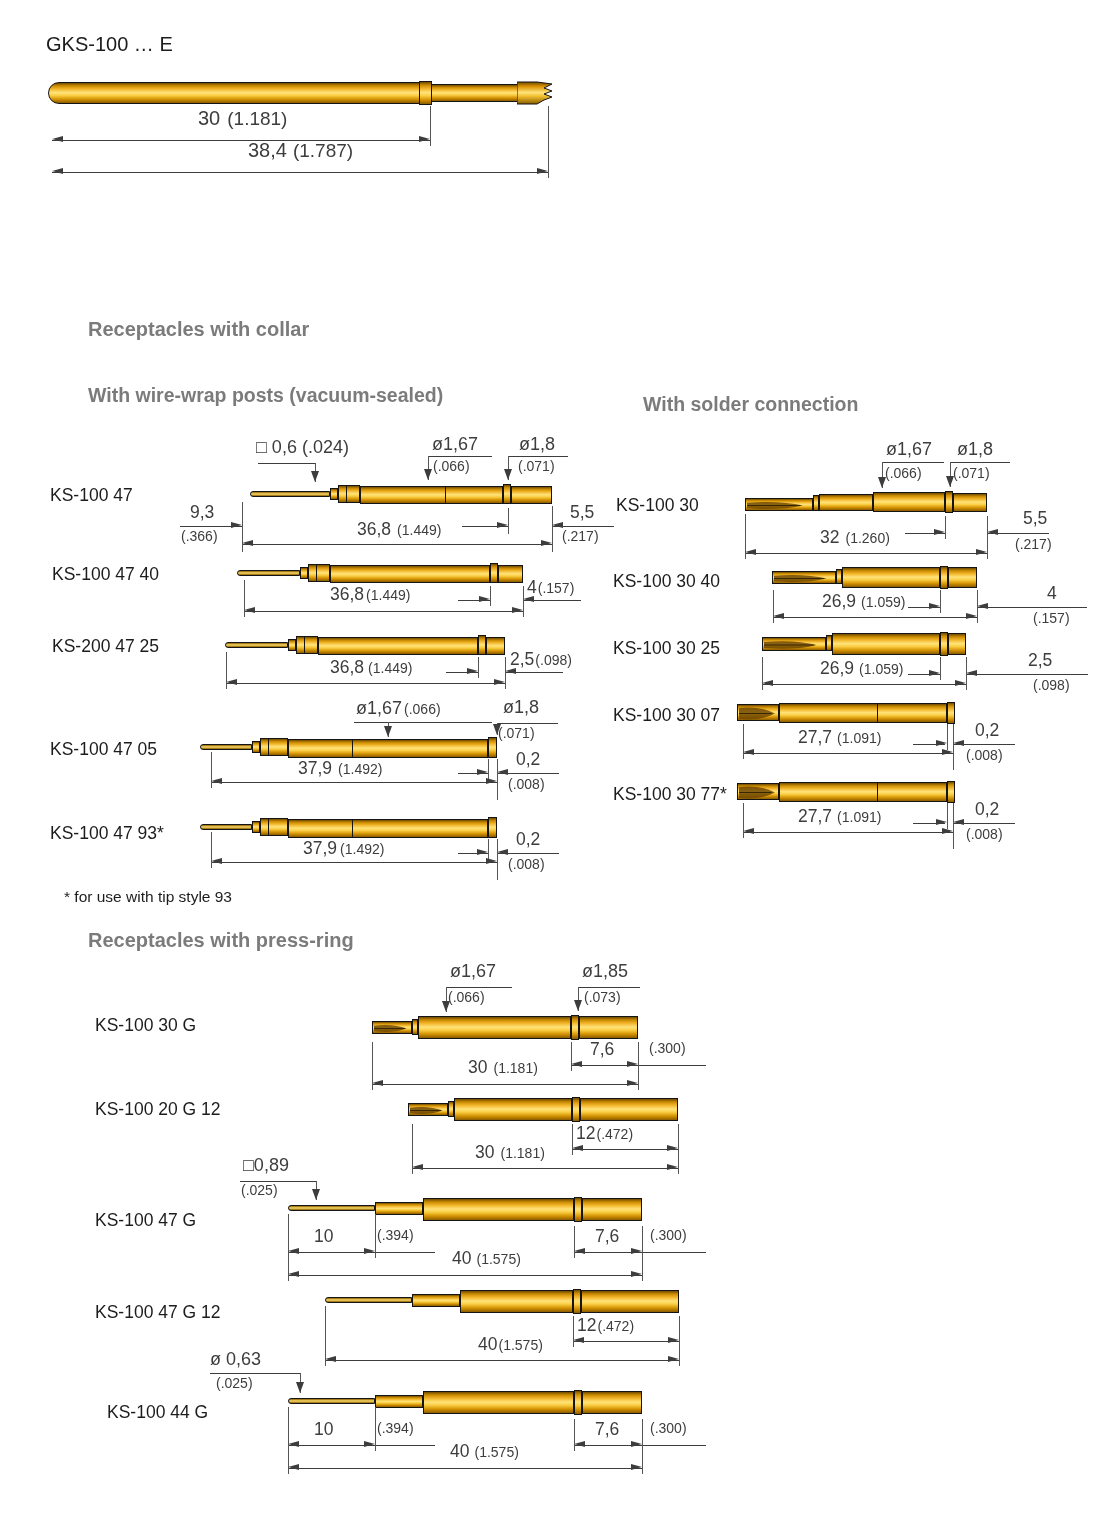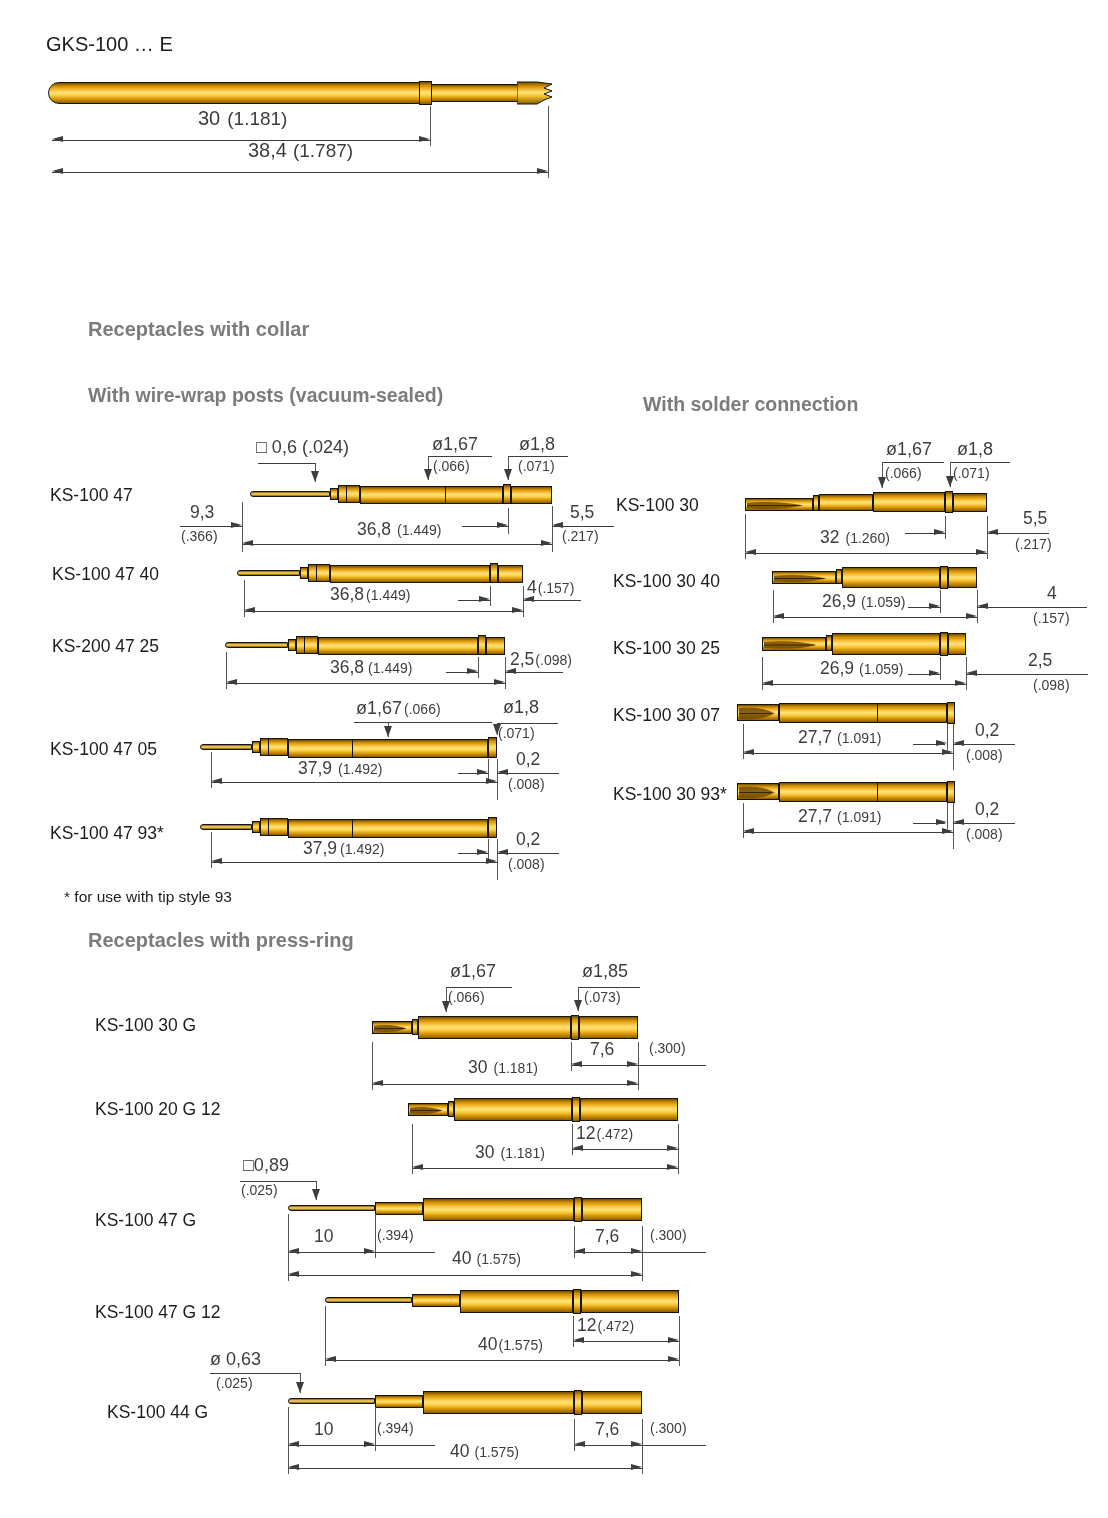--- a/index.html
+++ b/index.html
@@ -69,21 +69,21 @@
   <span class="t in" style="left:508px;top:777px">(.008)</span>
 
   <span class="t" style="left:303px;top:839px"><span>37,9</span><span class="in" style="margin-left:3px">(1.492)</span></span>
   <span class="t" style="left:516px;top:830px">0,2</span>
   <span class="t in" style="left:508px;top:857px">(.008)</span>
 
   <span class="t lbl" style="left:616px;top:496px">KS-100 30</span>
   <span class="t lbl" style="left:613px;top:572px">KS-100 30 40</span>
   <span class="t lbl" style="left:613px;top:639px">KS-100 30 25</span>
   <span class="t lbl" style="left:613px;top:706px">KS-100 30 07</span>
-  <span class="t lbl" style="left:613px;top:785px">KS-100 30 93*</span>
+  <span class="t lbl" style="left:613px;top:785px">KS-100 30 77*</span>
 
   <span class="t cal" style="left:886px;top:440px">ø1,67</span>
   <span class="t in" style="left:885px;top:466px">(.066)</span>
   <span class="t cal" style="left:957px;top:440px">ø1,8</span>
   <span class="t in" style="left:953px;top:466px">(.071)</span>
   <span class="t" style="left:820px;top:528px"><span>32</span><span class="in" style="margin-left:6px">(1.260)</span></span>
   <span class="t" style="left:1023px;top:509px">5,5</span>
   <span class="t in" style="left:1015px;top:537px">(.217)</span>
 
   <span class="t" style="left:822px;top:592px"><span>26,9</span><span class="in" style="margin-left:5px">(1.059)</span></span>

